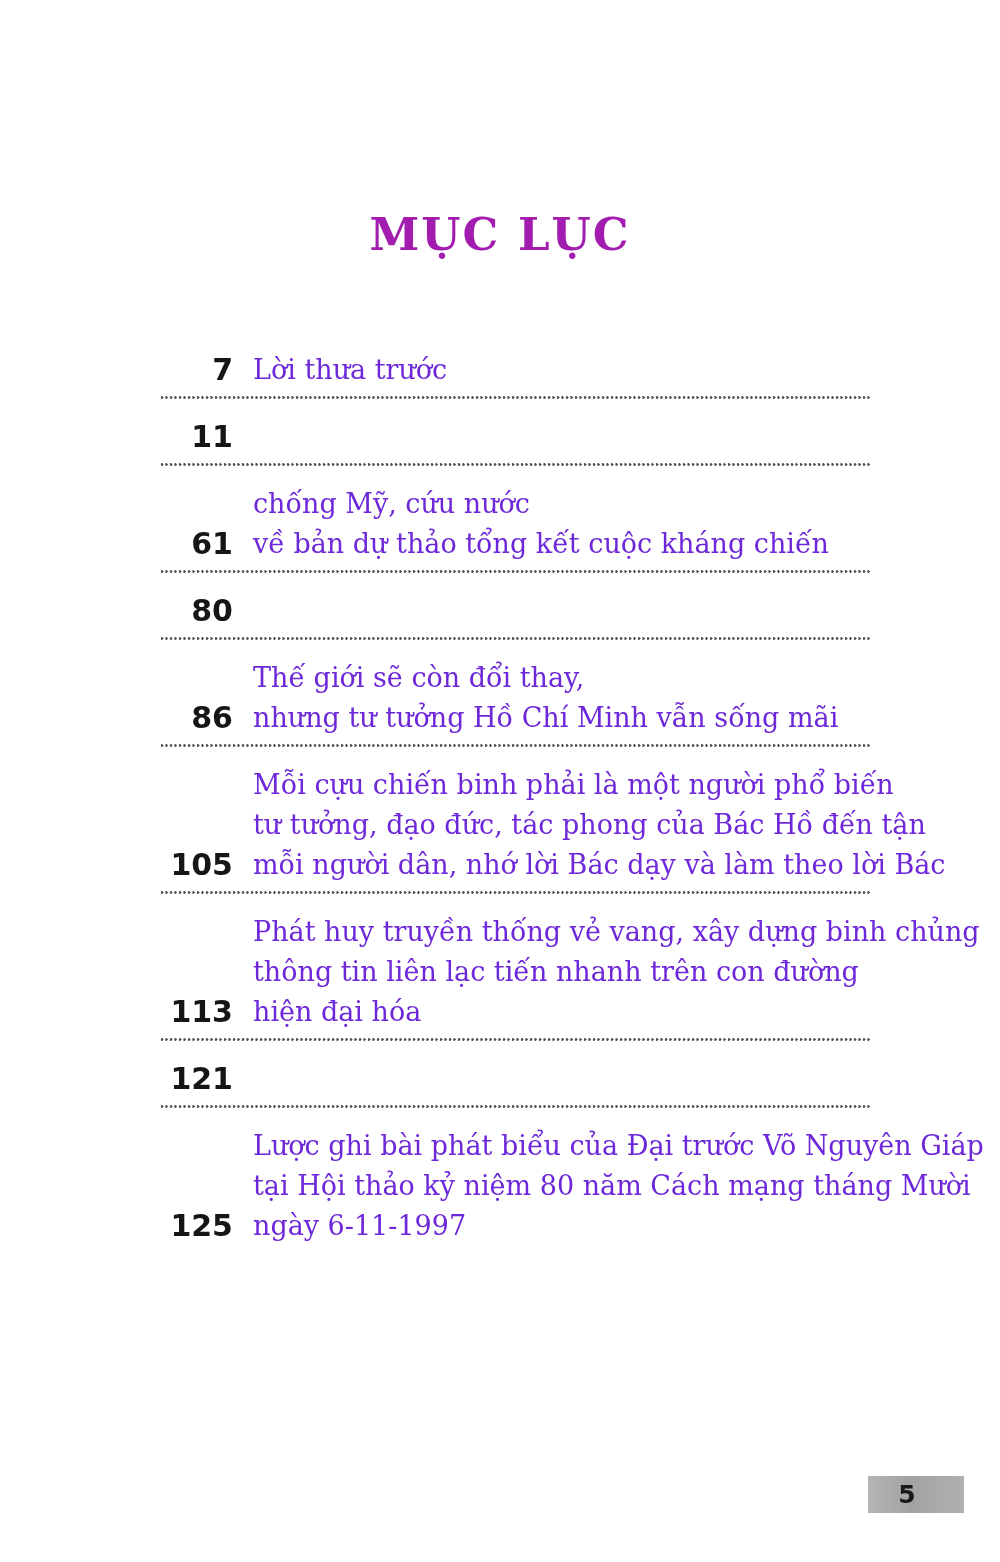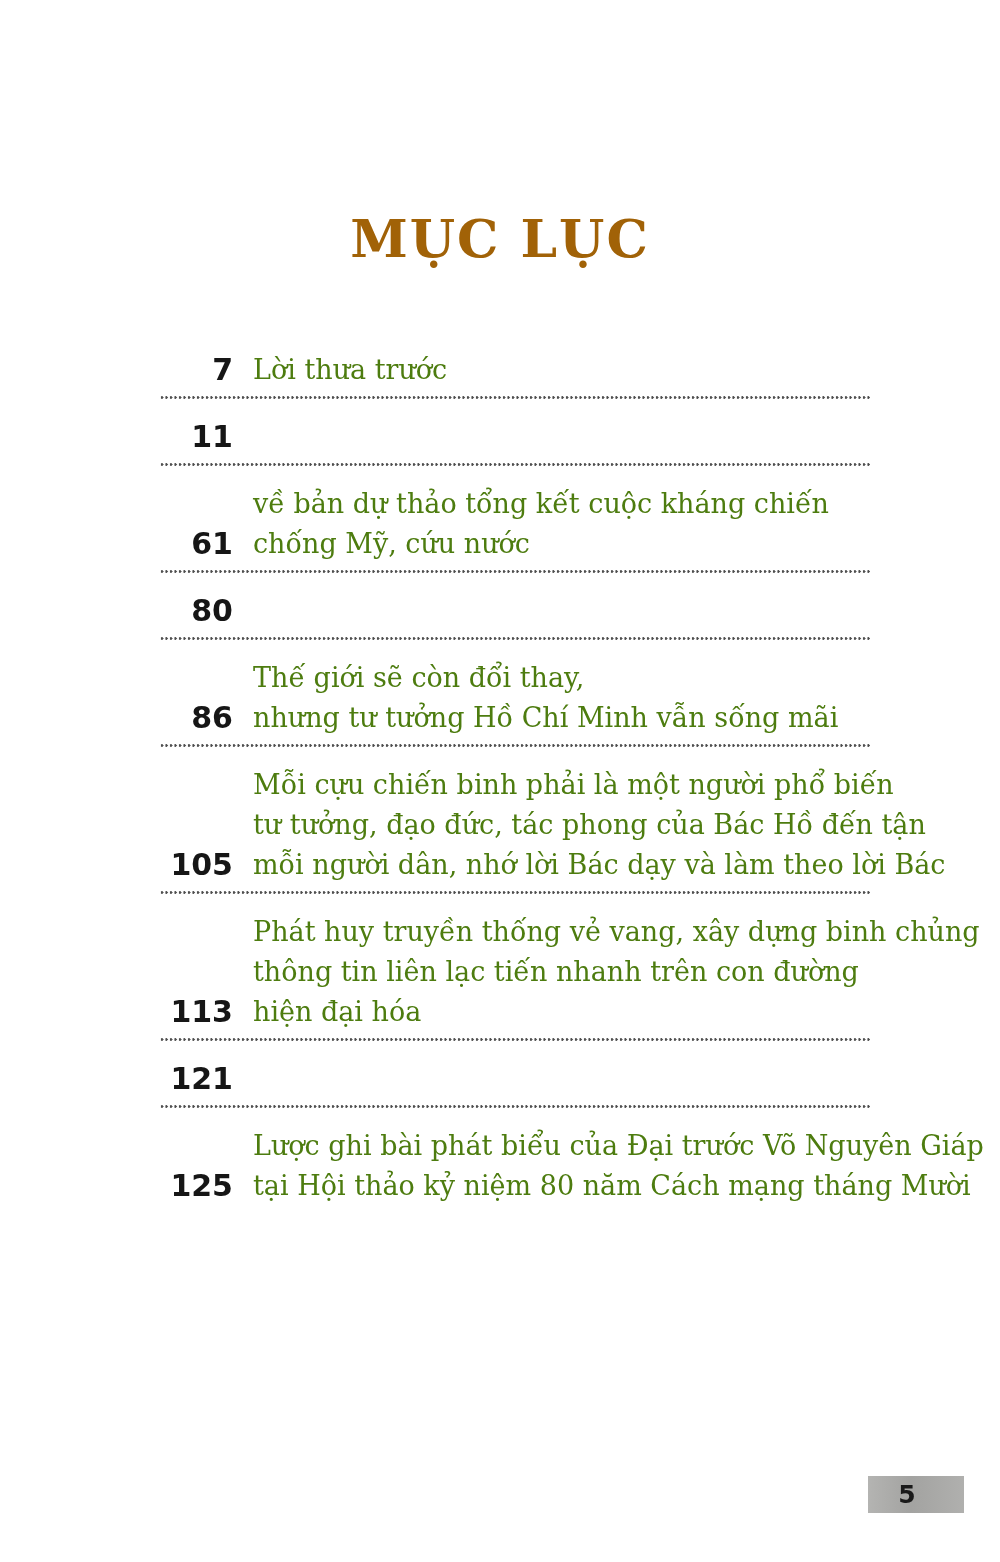--- a/index.html
+++ b/index.html
@@ -16,24 +16,24 @@
     font-family: "DejaVu Serif", serif;
     color: #1d1d1d;
     overflow: hidden;
   }
   .title {
     position: absolute;
     top: 208px;
     left: 0;
     width: 100%;
     text-align: center;
-    font-size: 52px;
+    font-size: 45px;
     font-weight: bold;
     letter-spacing: 2px;
-    color: #a16207;
+    color: #a21caf;
     font-family: "DejaVu Serif", serif;
   }
   .toc {
     position: absolute;
     top: 350px;
     left: 160px;
     width: 710px;
   }
   .entry {
     margin-bottom: 17px;
@@ -51,21 +51,21 @@
     font-size: 30px;
     line-height: 40px;
     color: #161616;
   }
   .lines {
     flex: 1 1 auto;
   }
   .lines .line {
     font-size: 27px;
     line-height: 40px;
-    color: #4d7c0f;
+    color: #6d28d9;
     white-space: nowrap;
   }
   .dots {
     margin-top: 5px;
     height: 5px;
     background-image: radial-gradient(circle at 2px 2.5px, #4d4d4d 1.1px, rgba(77,77,77,0) 1.5px);
     background-size: 4.5px 5px;
     background-repeat: repeat-x;
   }
   .page-tab {
@@ -111,22 +111,22 @@
         <div class="num">11</div>
       </div>
       <div class="dots"></div>
     </div>
 
 
     <div class="entry">
       <div class="entry-row">
         <div class="num">61</div>
         <div class="lines">
+            <div class="line">chống Mỹ, cứu nước</div>
             <div class="line">về bản dự thảo tổng kết cuộc kháng chiến</div>
-            <div class="line">chống Mỹ, cứu nước</div>
           </div>
       </div>
       <div class="dots"></div>
     </div>
 
     <div class="entry">
       <div class="entry-row">
         <div class="num">80</div>
       </div>
       <div class="dots"></div>
@@ -173,20 +173,21 @@
       </div>
       <div class="dots"></div>
     </div>
 
     <div class="entry">
       <div class="entry-row">
         <div class="num">125</div>
         <div class="lines">
             <div class="line">Lược ghi bài phát biểu của Đại trước Võ Nguyên Giáp</div>
             <div class="line">tại Hội thảo kỷ niệm 80 năm Cách mạng tháng Mười</div>
+            <div class="line">ngày 6-11-1997</div>
           </div>
       </div>
     </div>
 
   </div>
 
   <div class="page-tab">
     <span class="tab-num">5</span>
   </div>
 

